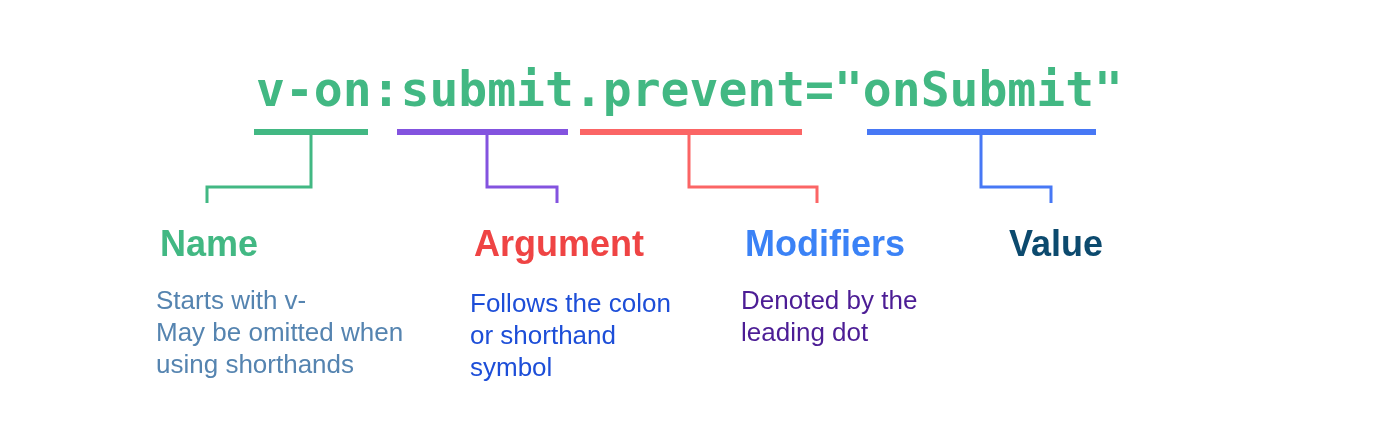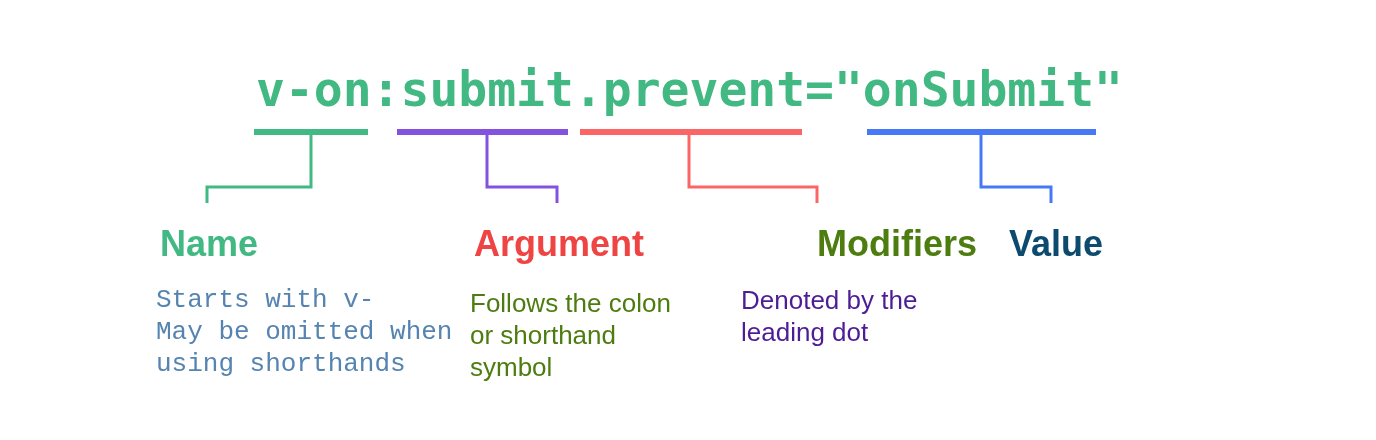--- a/index.html
+++ b/index.html
@@ -68,34 +68,34 @@
 
   <svg class="connectors" viewBox="0 0 1376 440" xmlns="http://www.w3.org/2000/svg">
     <polyline points="311,135 311,187 207,187 207,203" fill="none" stroke-width="3" stroke="#42b883"></polyline>
     <polyline points="487,135 487,187 557,187 557,203" fill="none" stroke-width="3" stroke="#8353df"></polyline>
     <polyline points="689,135 689,187 817,187 817,203" fill="none" stroke-width="3" stroke="#fb6565"></polyline>
     <polyline points="981,135 981,187 1051,187 1051,203" fill="none" stroke-width="3" stroke="#4778f5"></polyline>
   </svg>
 
   <div class="col col-name">
     <h2 class="label" style="color: rgb(66, 184, 131);">Name</h2>
-    <p class="desc" style="color: rgb(85, 132, 176); font-family: Liberation Mono, monospace;">Starts with v-
+    <p class="desc" style="color: rgb(85, 132, 176);">Starts with v-
 May be omitted when
 using shorthands</p>
   </div>
 
   <div class="col col-argument">
     <h2 class="label" style="color: #ef4444;">Argument</h2>
-    <p class="desc" style="color: #4d7c0f; margin-top: 25px;">Follows the colon
+    <p class="desc" style="color: #1d4ed8; margin-top: 25px;">Follows the colon
 or shorthand
 symbol</p>
   </div>
 
   <div class="col col-modifiers">
-    <h2 class="label" style="color: #4d7c0f; text-align: right;">Modifiers</h2>
+    <h2 class="label" style="color: #3b82f6;">Modifiers</h2>
     <p class="desc" style="color: #4c1d95;">Denoted by the
 leading dot</p>
   </div>
 
   <div class="col col-value">
     <h2 class="label" style="color: #0c4a6e;">Value</h2>
   </div>
 
 </div>
 

